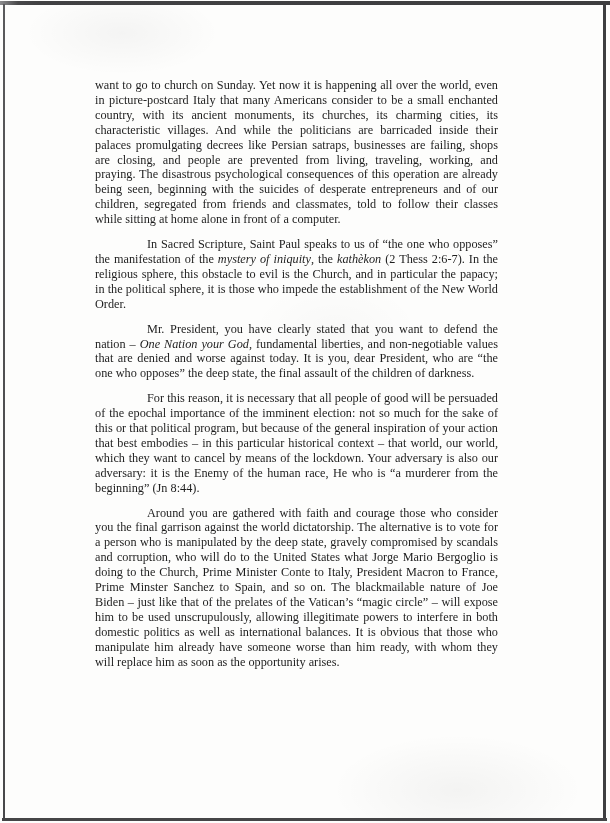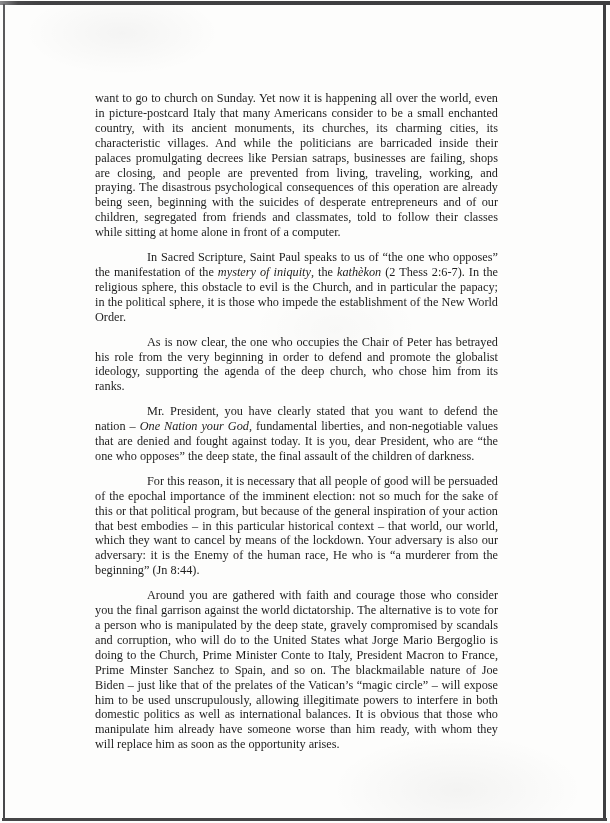--- a/index.html
+++ b/index.html
@@ -39,21 +39,21 @@
     background: #3e3e40;
   }
   .edge-bottom {
     left: 2px; top: 818px; width: 605px; height: 3px;
     background: #454547;
   }
   
   .text-block {
     position: absolute;
     left: 95px;
-    top: 91px;
+    top: 78px;
     width: 403px;
     color: var(--text-color, #1d1d1d);
     font-size: 12.25px;
     line-height: 14.9px;
     text-align: justify;
     text-justify: inter-word;
   }
   .text-block p.para {
     margin: 0 0 10px 0;
     padding: 0;
@@ -70,18 +70,17 @@
 
 <div class="scan-page">
   <div class="edge edge-top"></div>
   <div class="edge edge-left"></div>
   <div class="edge edge-right"></div>
   <div class="edge edge-bottom"></div>
 
   <div class="text-block">
       <p class="para"><span>want to go to church on Sunday. Yet now it is happening all over the world, even in picture-postcard Italy that many Americans consider to be a small enchanted country, with its ancient monuments, its churches, its charming cities, its characteristic villages. And while the politicians are barricaded inside their palaces promulgating decrees like Persian satraps, businesses are failing, shops are closing, and people are prevented from living, traveling, working, and praying. The disastrous psychological consequences of this operation are already being seen, beginning with the suicides of desperate entrepreneurs and of our children, segregated from friends and classmates, told to follow their classes while sitting at home alone in front of a computer.</span></p>
       <p class="para indent"><span>In Sacred Scripture, Saint Paul speaks to us of “the one who opposes” the manifestation of the </span><em>mystery of iniquity</em><span>, the </span><em>kathèkon</em><span> (2 Thess 2:6-7). In the religious sphere, this obstacle to evil is the Church, and in particular the papacy; in the political sphere, it is those who impede the establishment of the New World Order.</span></p>
-      <p class="para indent"><span>As is now clear, the one who occupies the Chair of Peter has betrayed his role from the very beginning in order to defend and promote the globalist ideology, supporting the agenda of the deep church, who chose him from its ranks.</span></p>
-      <p class="para indent"><span>Mr. President, you have clearly stated that you want to defend the nation – </span><em>One Nation your God</em><span>, fundamental liberties, and non-negotiable values that are denied and fought against today. It is you, dear President, who are “the one who opposes” the deep state, the final assault of the children of darkness.</span></p>
+      <p class="para indent"><span>Mr. President, you have clearly stated that you want to defend the nation – </span><em>One Nation your God</em><span>, fundamental liberties, and non-negotiable values that are denied and worse against today. It is you, dear President, who are “the one who opposes” the deep state, the final assault of the children of darkness.</span></p>
       <p class="para indent"><span>For this reason, it is necessary that all people of good will be persuaded of the epochal importance of the imminent election: not so much for the sake of this or that political program, but because of the general inspiration of your action that best embodies – in this particular historical context – that world, our world, which they want to cancel by means of the lockdown. Your adversary is also our adversary: it is the Enemy of the human race, He who is “a murderer from the beginning” (Jn 8:44).</span></p>
       <p class="para indent"><span>Around you are gathered with faith and courage those who consider you the final garrison against the world dictatorship. The alternative is to vote for a person who is manipulated by the deep state, gravely compromised by scandals and corruption, who will do to the United States what Jorge Mario Bergoglio is doing to the Church, Prime Minister Conte to Italy, President Macron to France, Prime Minster Sanchez to Spain, and so on. The blackmailable nature of Joe Biden – just like that of the prelates of the Vatican’s “magic circle” – will expose him to be used unscrupulously, allowing illegitimate powers to interfere in both domestic politics as well as international balances. It is obvious that those who manipulate him already have someone worse than him ready, with whom they will replace him as soon as the opportunity arises.</span></p>
     </div>
 </div>
 
 </body></html>

